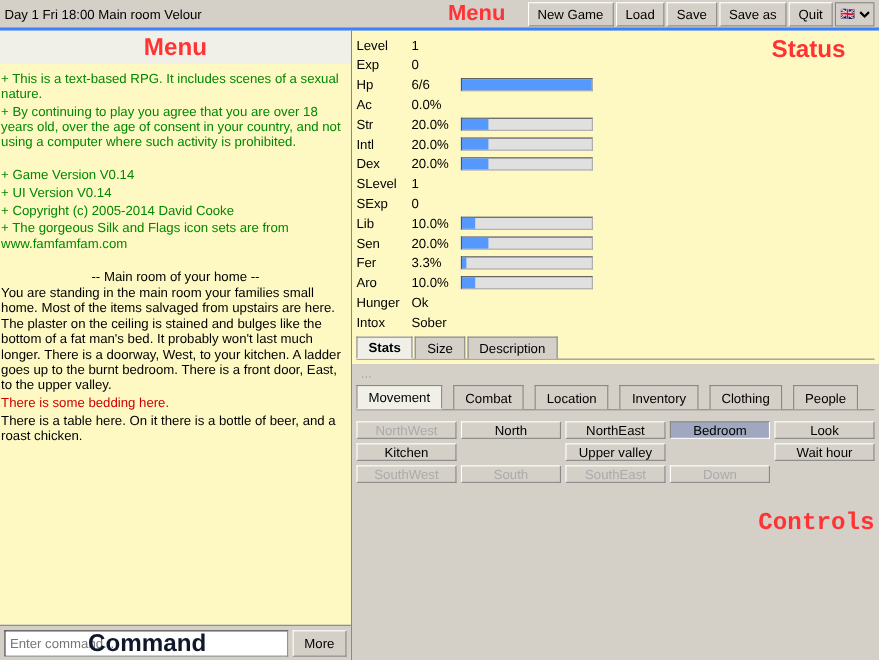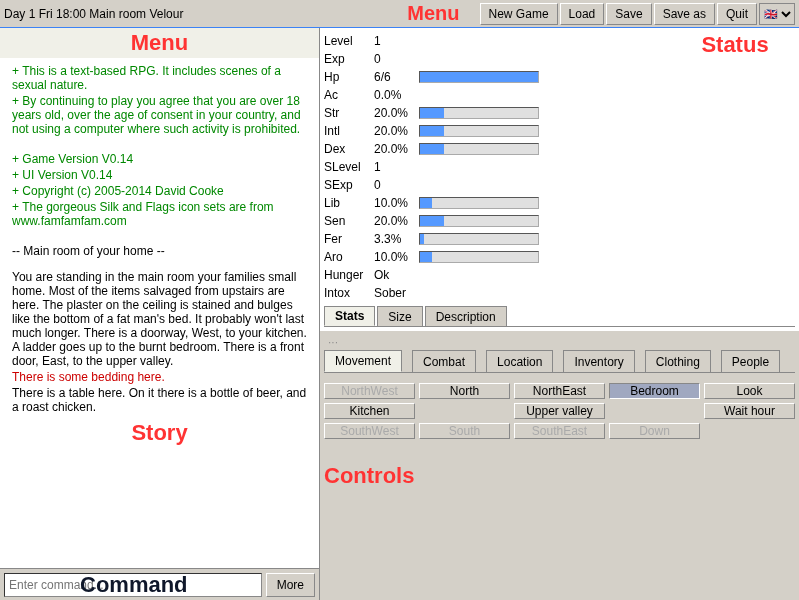--- a/index.html
+++ b/index.html
@@ -6,21 +6,21 @@
     body {
       font-family: Arial, sans-serif;
       font-size: 12px;
       background: #c0c0c0;
       width: 799px;
       height: 600px;
       overflow: hidden;
     }
     #top-bar {
       background: #d4d0c8;
-      border-bottom: 1px solid #3b82f6;
+      border-bottom: 3px solid #3b82f6;
       display: flex;
       align-items: center;
       height: 28px;
       padding: 0 4px;
     }
     #top-bar-title {
       flex: 1;
       font-size: 12px;
       color: #000;
     }
@@ -61,24 +61,24 @@
       text-align: center;
       color: #ff3333;
       font-size: 22px;
       font-weight: bold;
       padding: 2px 0;
       background: #f0f0e8;
     }
     #story-area {
       flex: 1;
       overflow-y: auto;
-      padding: 6px 12px;
+      padding: 6px 1px;
       font-size: 12px;
       color: #000;
-      background: #ffffff;
+      background: #fef9c3;
     }
     #story-label {
       text-align: center;
       color: #ff3333;
       font-size: 22px;
       font-weight: bold;
       padding: 4px 0;
     }
     #story-text {
       color: #000;
@@ -113,21 +113,21 @@
     }
     #right-panel {
       flex: 1;
       display: flex;
       flex-direction: column;
       background: #d4d0c8;
     }
     #status-section {
       display: flex;
       flex-direction: column;
-      background: #ffffff;
+      background: #fef9c3;
       padding: 4px;
     }
     #status-label {
       color: #ff3333;
       font-size: 22px;
       font-weight: bold;
       text-align: left;
       margin-bottom: 4px;
     }
     #stats-table {
@@ -180,22 +180,23 @@
     }
     #controls-section {
       flex: 1;
       background: #d4d0c8;
       padding: 4px;
     }
     #controls-label {
       color: #ff3333;
       font-size: 22px;
       font-weight: bold;
-      text-align: left;
+      text-align: right;
       margin: 20px 0;
+      font-family: Liberation Mono, monospace;
     }
     .controls-tab-row {
       display: flex;
       gap: 0;
       border-bottom: 1px solid #888;
       margin-bottom: 6px;
     }
     .ctrl-tab {
       background: #d4d0c8;
       border: 1px solid #888;
@@ -272,26 +273,25 @@
     <div id="story-area">
       <div id="story-text">
           <div style="color: rgb(0, 136, 0); margin-bottom: 2px;">+  This is a text-based RPG. It includes scenes of a sexual nature.</div>
           <div style="color: rgb(0, 136, 0); margin-bottom: 2px;">+  By continuing to play you agree that you are over 18 years old, over the age of consent in your country, and not using a computer where such activity is prohibited.</div>
           <div>&nbsp;</div>
           <div style="color: rgb(0, 136, 0); margin-bottom: 2px;">+  Game Version V0.14</div>
           <div style="color: rgb(0, 136, 0); margin-bottom: 2px;">+  UI Version V0.14</div>
           <div style="color: rgb(0, 136, 0); margin-bottom: 2px;">+  Copyright (c) 2005-2014 David Cooke</div>
           <div style="color: rgb(0, 136, 0); margin-bottom: 2px;">+  The gorgeous Silk and Flags icon sets are from www.famfamfam.com</div>
           <div>&nbsp;</div>
-          <div style="margin-bottom: 12px;">-- Main room of your home --</div>
+          <div style="margin-bottom: 1px; text-align: center;">-- Main room of your home --</div>
           <div style="margin-bottom: 2px;"> You are standing in the main room your families small home. Most of the items salvaged from upstairs are here. The plaster on the ceiling is stained and bulges like the bottom of a fat man's bed. It probably won't last much longer. There is a doorway, West, to your kitchen. A ladder goes up to the burnt bedroom. There is a front door, East, to the upper valley.</div>
           <div style="color: rgb(204, 0, 0); margin-bottom: 2px;">There is some bedding here.</div>
           <div style="margin-bottom: 2px;">There is a table here. On it there is a bottle of beer, and a roast chicken.</div>
         </div>
-      <div id="story-label">Story</div>
       <div id="narrative-text"></div>
     </div>
     <div id="command-bar">
       <input type="text" id="command-input" placeholder="Enter command..." style="">
       <span style="color:#0f172a;font-size:22px;font-weight:bold;position:absolute;left:80px;pointer-events:none;">Command</span>
       <button class="more-btn">More</button>
     </div>
   </div>
 
   <div id="right-panel">

